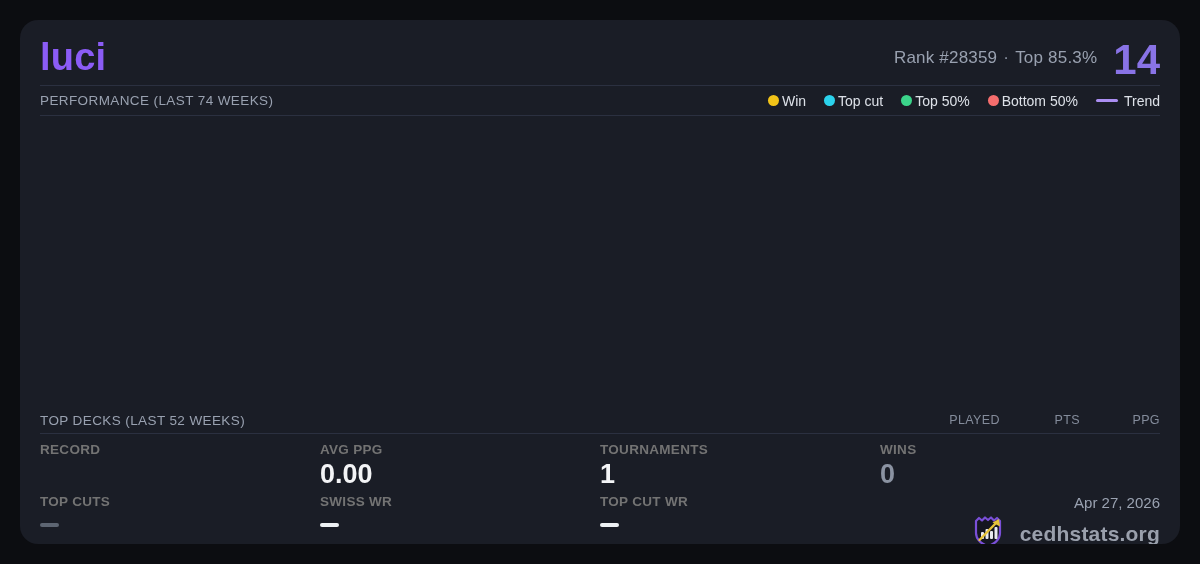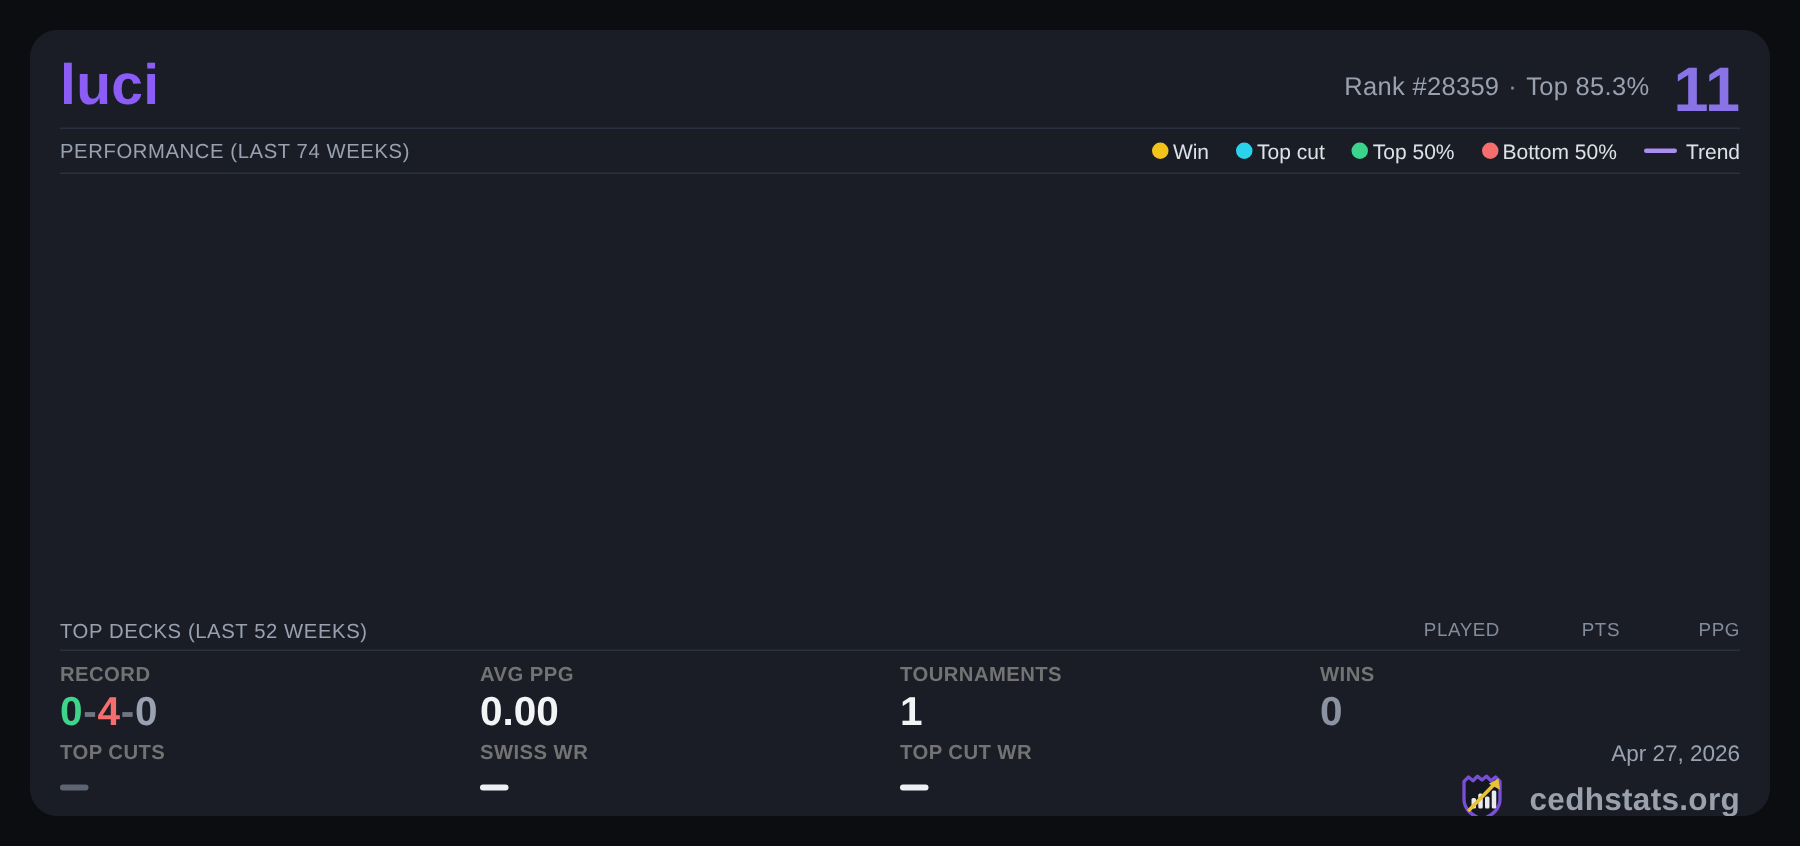--- a/index.html
+++ b/index.html
@@ -181,21 +181,21 @@
 <body>
 
 <div class="card">
 
   <div class="header-row">
     <div class="player-name">luci</div>
     <div class="header-right">
       <div class="rank-text">
         <span>Rank #28359</span><span class="dot-sep">·</span><span>Top 85.3%</span>
       </div>
-      <div class="points-big">11</div>
+      <div class="points-big">14</div>
     </div>
   </div>
 
   <div class="perf-row">
     <div class="section-title">PERFORMANCE (LAST 74 WEEKS)</div>
     <div class="legend">
       <div class="legend-item">
         <span class="legend-dot dot-win"></span>
         <span>Win</span>
       </div>
@@ -225,21 +225,20 @@
     <div class="decks-cols">
       <div class="decks-col-header">PLAYED</div>
       <div class="decks-col-header">PTS</div>
       <div class="decks-col-header">PPG</div>
     </div>
   </div>
 
   <div class="stats-grid stats-row-1">
     <div>
       <div class="stat-label">RECORD</div>
-      <div class="stat-value record-value"><span class="rec-win">0</span><span class="rec-sep">-</span><span class="rec-loss">4</span><span class="rec-sep">-</span><span class="rec-draw">0</span></div>
     </div>
     <div>
       <div class="stat-label">AVG PPG</div>
       <div class="stat-value">0.00</div>
     </div>
     <div>
       <div class="stat-label">TOURNAMENTS</div>
       <div class="stat-value">1</div>
     </div>
     <div>

